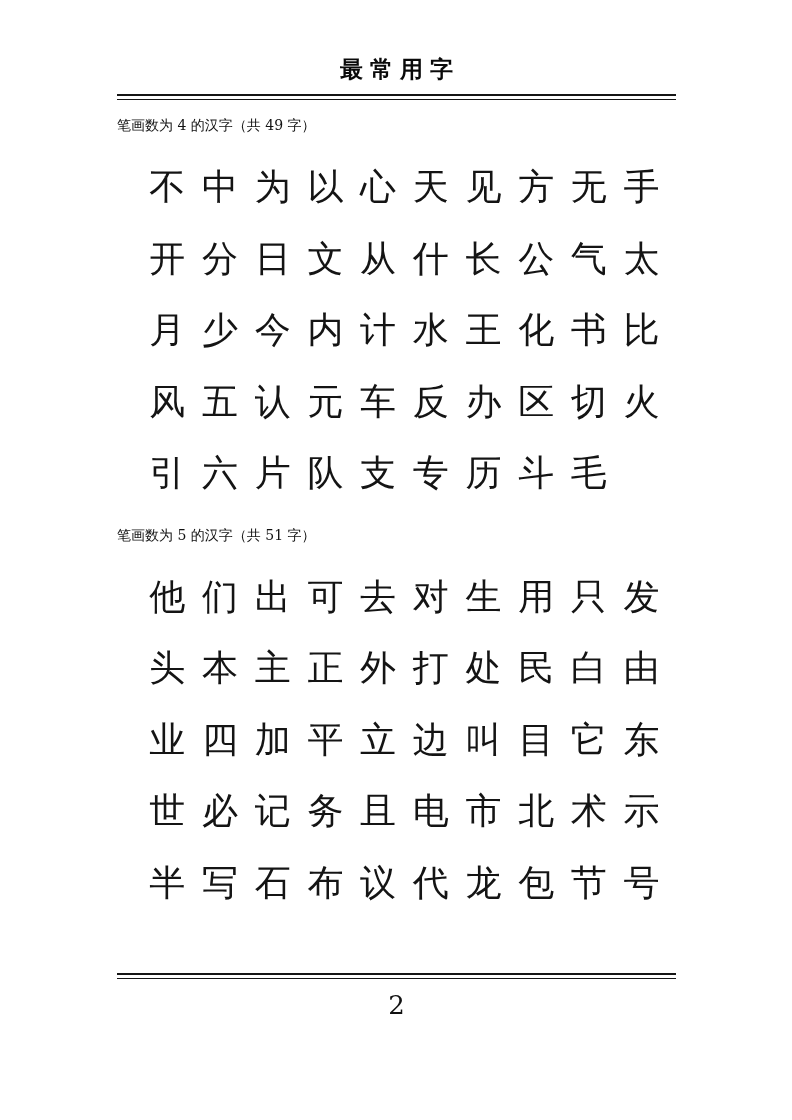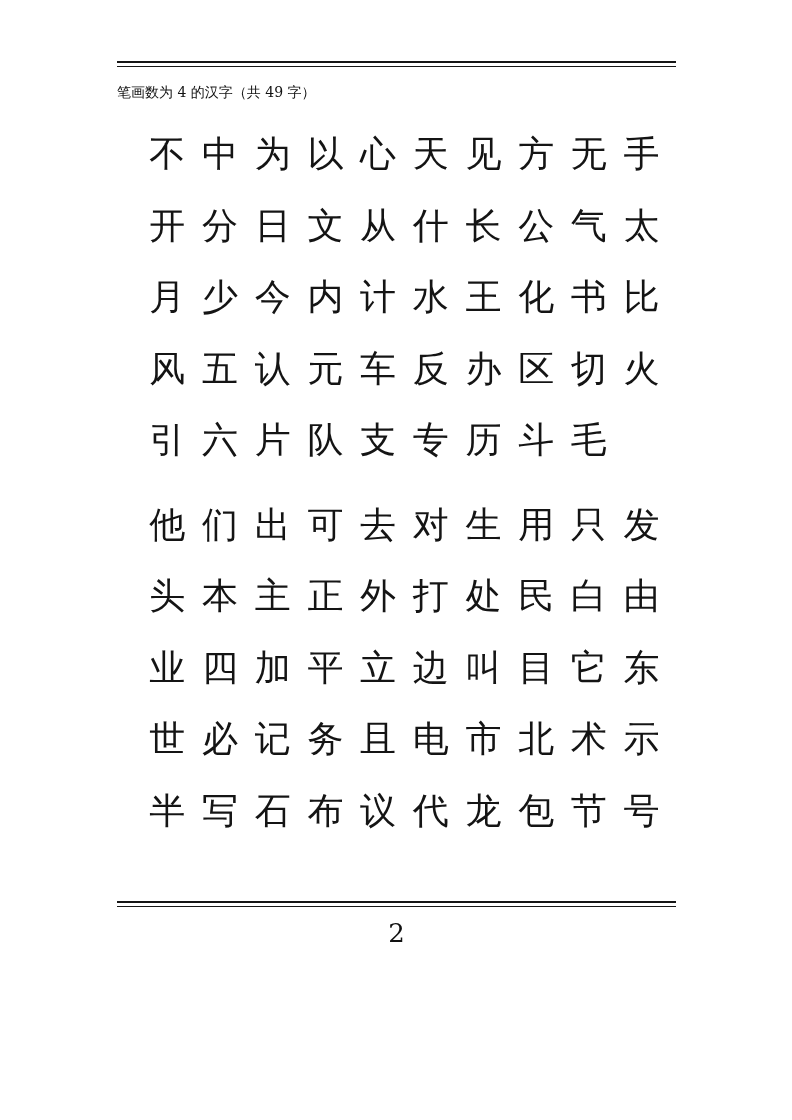--- a/index.html
+++ b/index.html
@@ -63,20 +63,21 @@
     font-size: 26px;
     margin-top: 11px;
     color: #111;
   }
 </style>
 </head>
 <body>
 
 <div class="page">
 
+  <div class="doc-title">最常用字</div>
 
   <div class="double-rule rule-top"></div>
 
   <section>
     <div class="section-heading">笔画数为 4 的汉字（共 49 字）</div>
     <div class="char-grid">
         <div class="char-row">
           <span class="char-cell">不</span>
           <span class="char-cell">中</span>
           <span class="char-cell">为</span>
@@ -132,20 +133,21 @@
           <span class="char-cell">支</span>
           <span class="char-cell">专</span>
           <span class="char-cell">历</span>
           <span class="char-cell">斗</span>
           <span class="char-cell">毛</span>
         </div>
       </div>
   </section>
 
   <section>
+    <div class="section-heading">笔画数为 5 的汉字（共 51 字）</div>
     <div class="char-grid">
         <div class="char-row">
           <span class="char-cell">他</span>
           <span class="char-cell">们</span>
           <span class="char-cell">出</span>
           <span class="char-cell">可</span>
           <span class="char-cell">去</span>
           <span class="char-cell">对</span>
           <span class="char-cell">生</span>
           <span class="char-cell">用</span>

